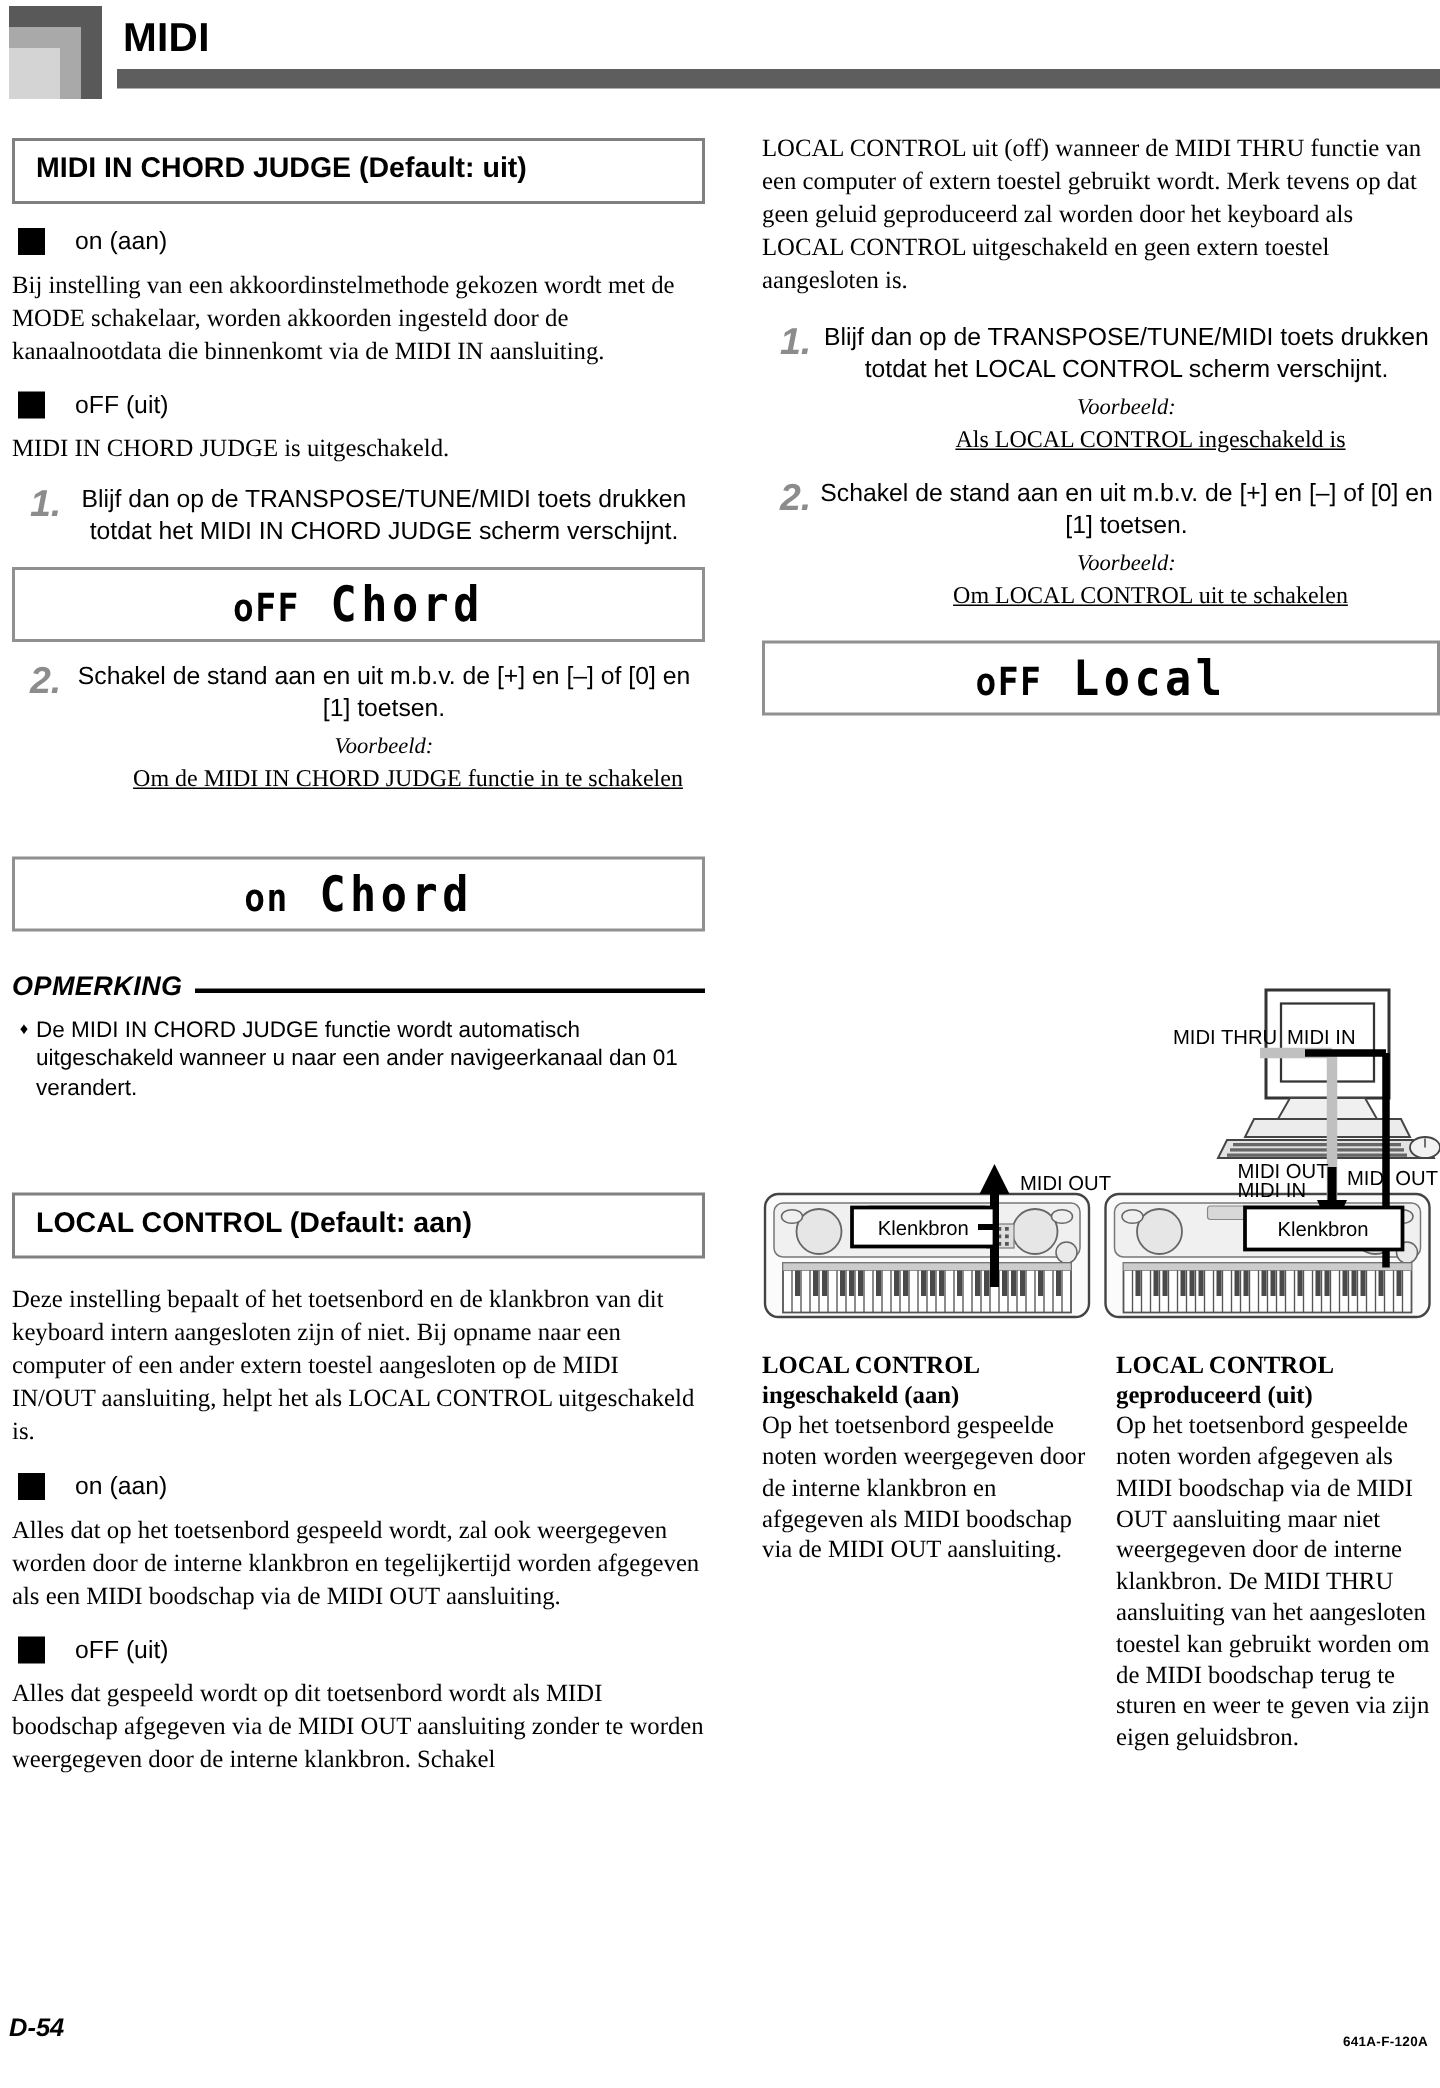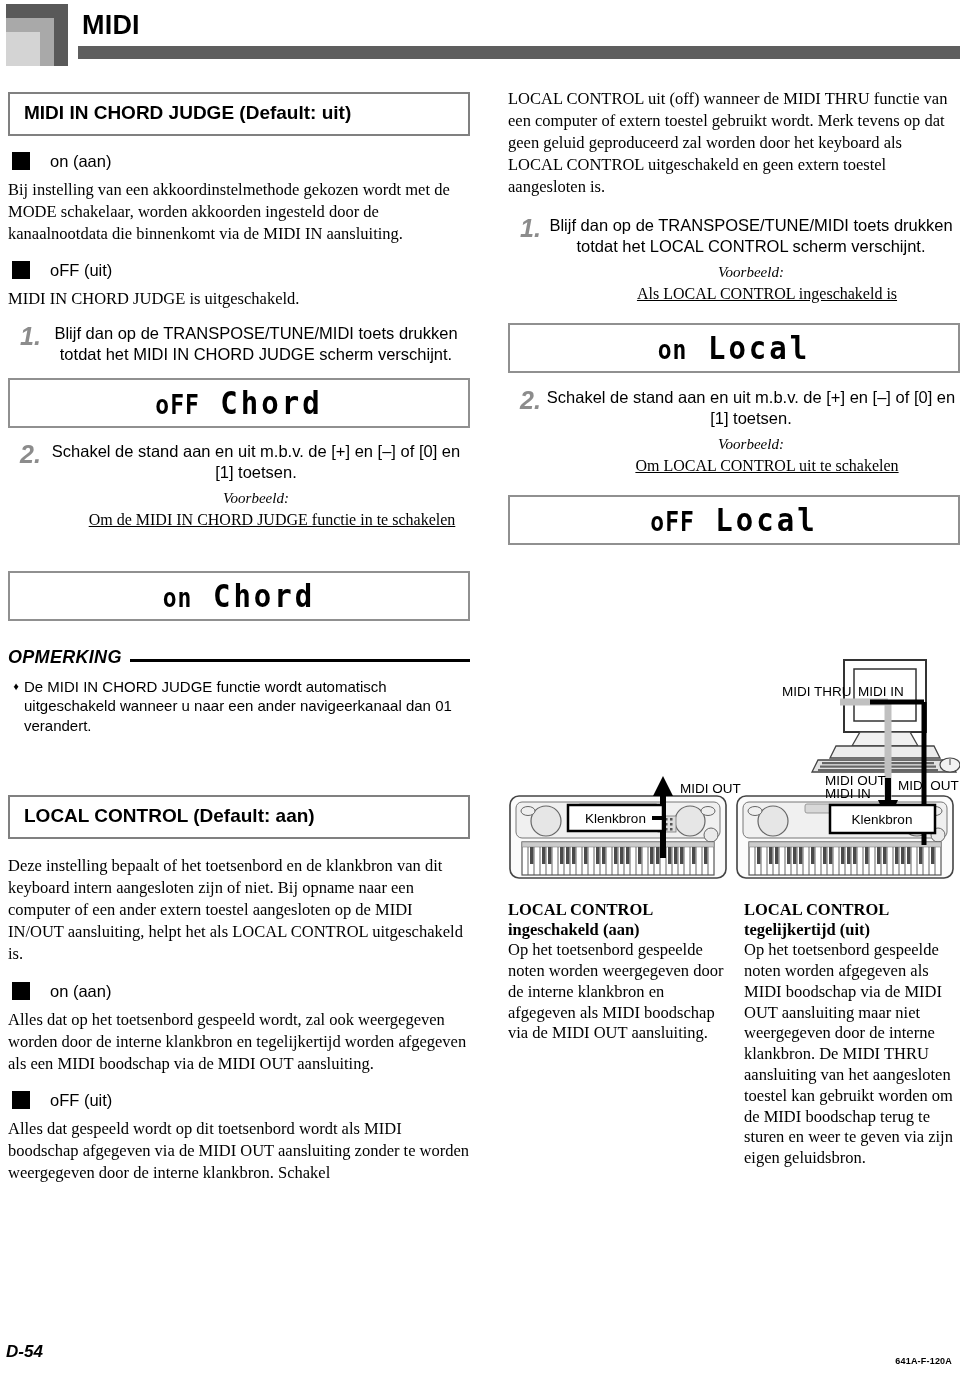--- a/index.html
+++ b/index.html
@@ -228,23 +228,20 @@
 
   <div class="step" style="margin-top:16px;">
     <div class="step-num">1.</div>
     <div class="step-body">
       <div class="step-text">Blijf dan op de TRANSPOSE/TUNE/MIDI toets drukken totdat het LOCAL CONTROL scherm verschijnt.</div>
       <div class="voorbeeld">Voorbeeld:</div>
       <div class="voorbeeld-body">Als LOCAL CONTROL ingeschakeld is</div>
     </div>
   </div>
 
-  <div class="lcd" style="margin-top:18px;">
-    <div class="lcd-text"><span class="lcd-state">on</span> <span>Local</span></div>
-  </div>
 
   <div class="step" style="margin-top:14px;">
     <div class="step-num">2.</div>
     <div class="step-body">
       <div class="step-text">Schakel de stand aan en uit m.b.v. de [+] en [–] of [0] en [1] toetsen.</div>
       <div class="voorbeeld">Voorbeeld:</div>
       <div class="voorbeeld-body">Om LOCAL CONTROL uit te schakelen</div>
     </div>
   </div>
 
@@ -396,19 +393,19 @@
 </div>
 
 <div class="lower-right">
   <div class="lr-col">
     <div class="lr-head">LOCAL CONTROL</div>
     <div class="lr-head">ingeschakeld (aan)</div>
     <div class="lr-body">Op het toetsenbord gespeelde noten worden weergegeven door de interne klankbron en afgegeven als MIDI boodschap via de MIDI OUT aansluiting.</div>
   </div>
   <div class="lr-col">
     <div class="lr-head">LOCAL CONTROL</div>
-    <div class="lr-head">tegelijkertijd (uit)</div>
+    <div class="lr-head">geproduceerd (uit)</div>
     <div class="lr-body">Op het toetsenbord gespeelde noten worden afgegeven als MIDI boodschap via de MIDI OUT aansluiting maar niet weergegeven door de interne klankbron. De MIDI THRU aansluiting van het aangesloten toestel kan gebruikt worden om de MIDI boodschap terug te sturen en weer te geven via zijn eigen geluidsbron.</div>
   </div>
 </div>
 
 <div class="footer-left">D-54</div>
 <div class="footer-right">641A-F-120A</div>
 
 </body></html>

